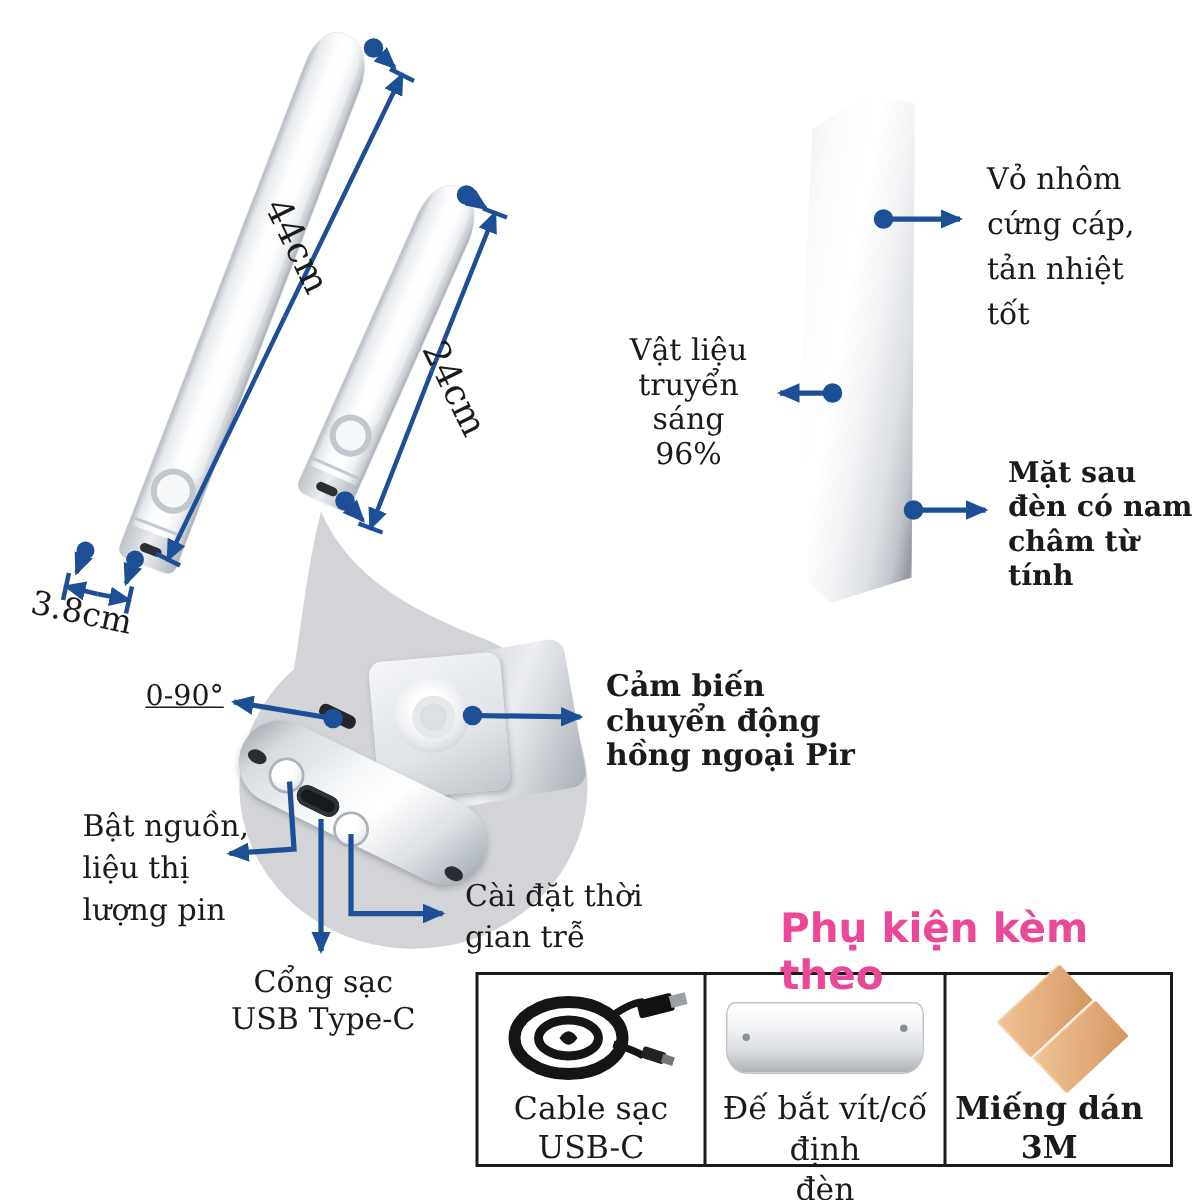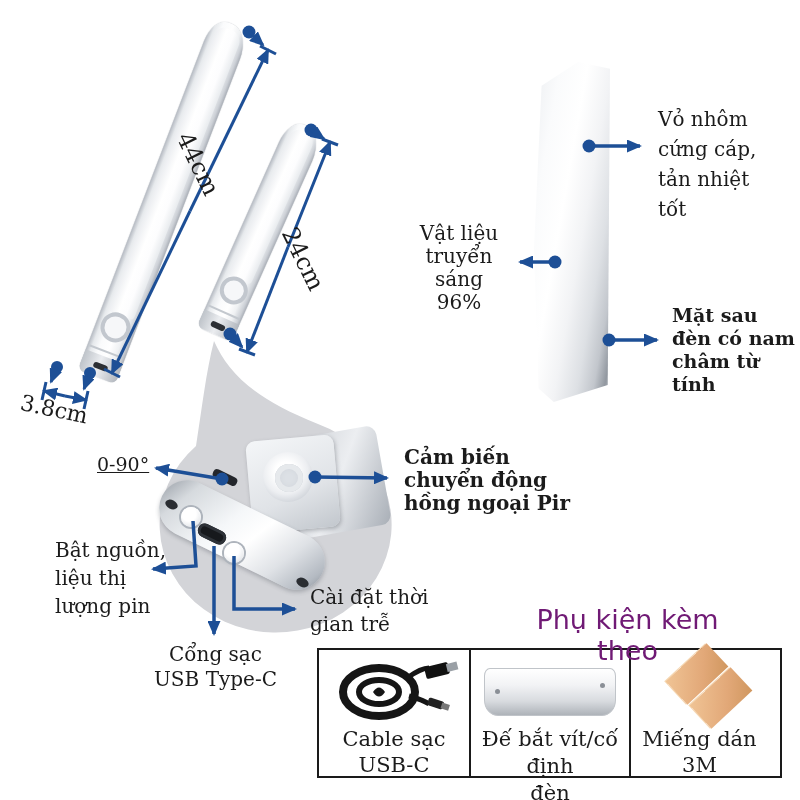--- a/index.html
+++ b/index.html
@@ -64,22 +64,22 @@
   .acc-cell + .acc-cell{border-left:2px solid #1a1a1a;}
   .acc-label{position:absolute;left:0;right:0;top:76px;text-align:center;font-size:21px;
     line-height:26px;white-space:pre-line;}
   #bracket-img{position:absolute;left:50%;top:18px;transform:translateX(-50%);width:130px;height:46px;
     background:linear-gradient(180deg,#ffffff,#f2f3f5 35%,#d8dbdf 70%,#aeb3b9);
     border:1px solid #c0c4c9;border-radius:6px 6px 14px 14px / 8px 8px 16px 16px;}
   .screw-hole{position:absolute;width:5px;height:5px;border-radius:50%;background:#8a8f96;}
   .pad3m{position:absolute;width:56px;height:32px;transform:rotate(-43deg);
     background:linear-gradient(135deg,#f0c495,#e2a878 60%,#d0975f);
     box-shadow:-1px -1px 0 #f6d9b4;}
-  #heading-acc{position:absolute;left:520px;top:604px;width:215px;text-align:center;z-index:7;
-    font-family:"DejaVu Sans","Liberation Sans",sans-serif;font-weight:400;font-size:27px;color:#701a75;}
+  #heading-acc{position:absolute;left:520px;top:604px;width:215px;text-align:left;z-index:7;
+    font-family:"DejaVu Sans","Liberation Sans",sans-serif;font-weight:700;font-size:27px;color:#ec4899;}
 </style>
 </head>
 <body>
 
 <div id="stage">
 
   <svg class="layer" width="800" height="800" style="z-index:1">
     <path d="M214,341 C 228,372 252,398 318,424 A 116,108 0 1 1 196,446 C 202,408 206,372 214,341 Z" fill="#d3d4d8"></path>
   </svg>
 
@@ -216,21 +216,21 @@
       <div class="acc-label">Cable sạc USB-C</div>
     </div>
     <div class="acc-cell" style="width:160px;">
       <div id="bracket-img">
         <div class="screw-hole" style="left:10px;top:20px;"></div>
         <div class="screw-hole" style="right:10px;top:14px;"></div>
       </div>
       <div class="acc-label" style="line-height:27px;">Đế bắt vít/cố định
 đèn</div>
     </div>
-    <div class="acc-cell" style="width:139px;">
+    <div class="acc-cell" style="width:139px;font-weight:bold;">
       <div style="position:absolute;left:0;top:0;width:151px;height:76px;">
         <div class="pad3m" style="left:38px;top:8px;"></div>
         <div class="pad3m" style="left:62px;top:32px;"></div>
       </div>
       <div class="acc-label">Miếng dán 3M</div>
     </div>
   </div>
 
 </div>
 

